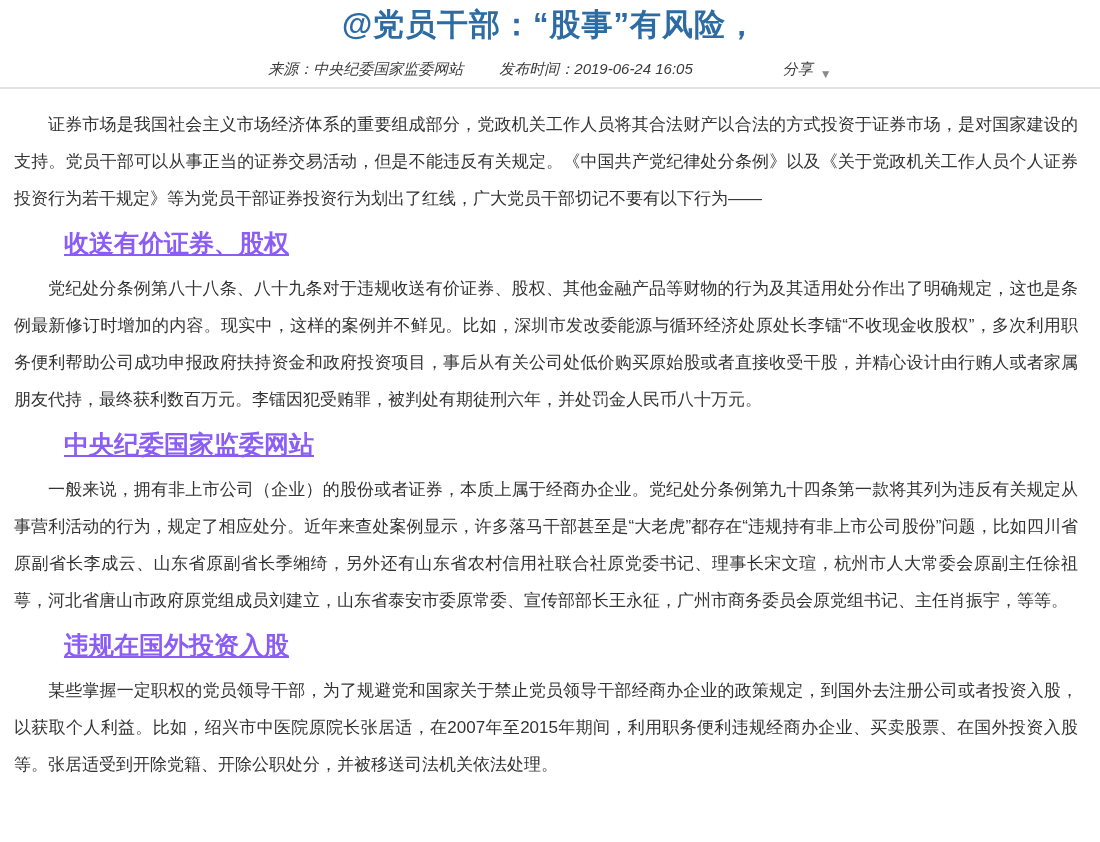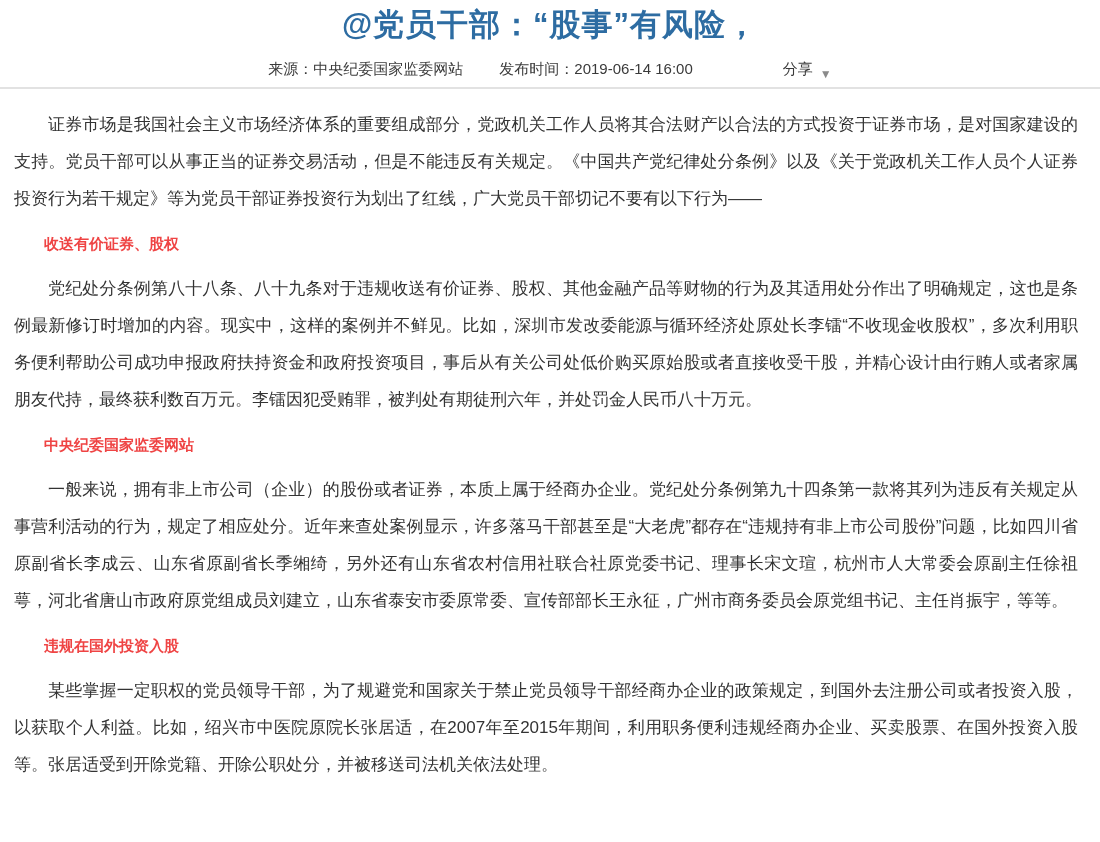--- a/index.html
+++ b/index.html
@@ -26,20 +26,21 @@
     letter-spacing: 1px;
   }
   .meta-row {
     margin-top: 9px;
     display: flex;
     justify-content: center;
     align-items: center;
     font-size: 15px;
     color: #3a3a3a;
     line-height: 22px;
+    font-style: italic;
   }
   .meta-source { margin-right: 36px; }
   .meta-time { margin-right: 90px; }
   .share-trigger {
     display: inline-flex;
     align-items: flex-end;
     cursor: pointer;
     color: #3a3a3a;
   }
   .share-caret {
@@ -60,41 +61,42 @@
   }
   .article-body p.para {
     font-size: 17px;
     line-height: 37px;
     text-align: justify;
     text-indent: 2em;
     margin: 8px 0;
     word-break: break-all;
   }
   .article-body h3.sec-heading {
-    font-size: 15px;
+    font-size: 25px;
     font-weight: bold;
     line-height: 37px;
     padding-left: 2em;
     margin: 8px 0;
-    color: #ef4444;
+    color: #8b5cf6;
+    text-decoration: underline;
   }
 </style>
 </head>
 <body>
 
 <div class="page">
 
   <div class="article-header">
     <h1 class="article-title">
       <div>@党员干部：“股事”有风险，</div>
     </h1>
 
     <div class="meta-row">
       <span class="meta-source">来源：中央纪委国家监委网站</span>
-      <span class="meta-time">发布时间：2019-06-14 16:00</span>
+      <span class="meta-time">发布时间：2019-06-24 16:05</span>
       <span class="share-trigger">
         <span>分享</span>
         <span class="share-caret">▼</span>
       </span>
     </div>
 
     <hr class="header-divider">
   </div>
 
   <div class="article-body">

